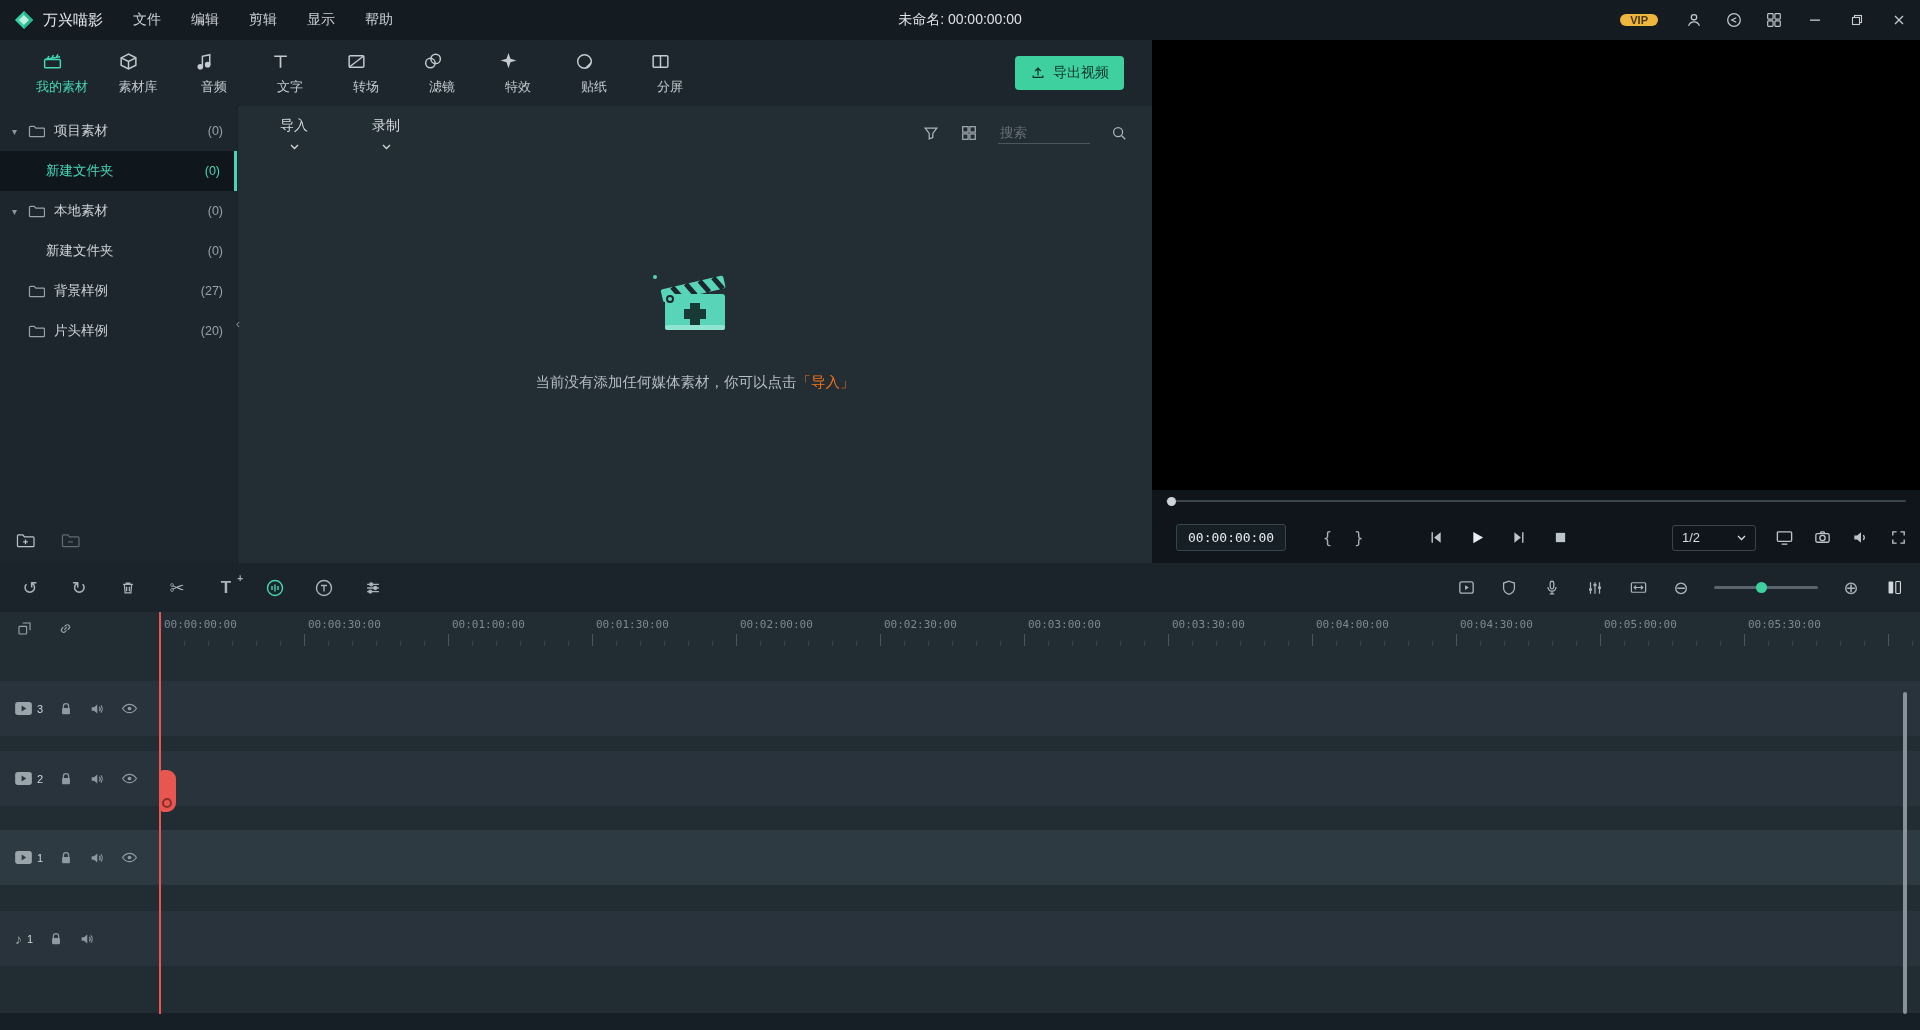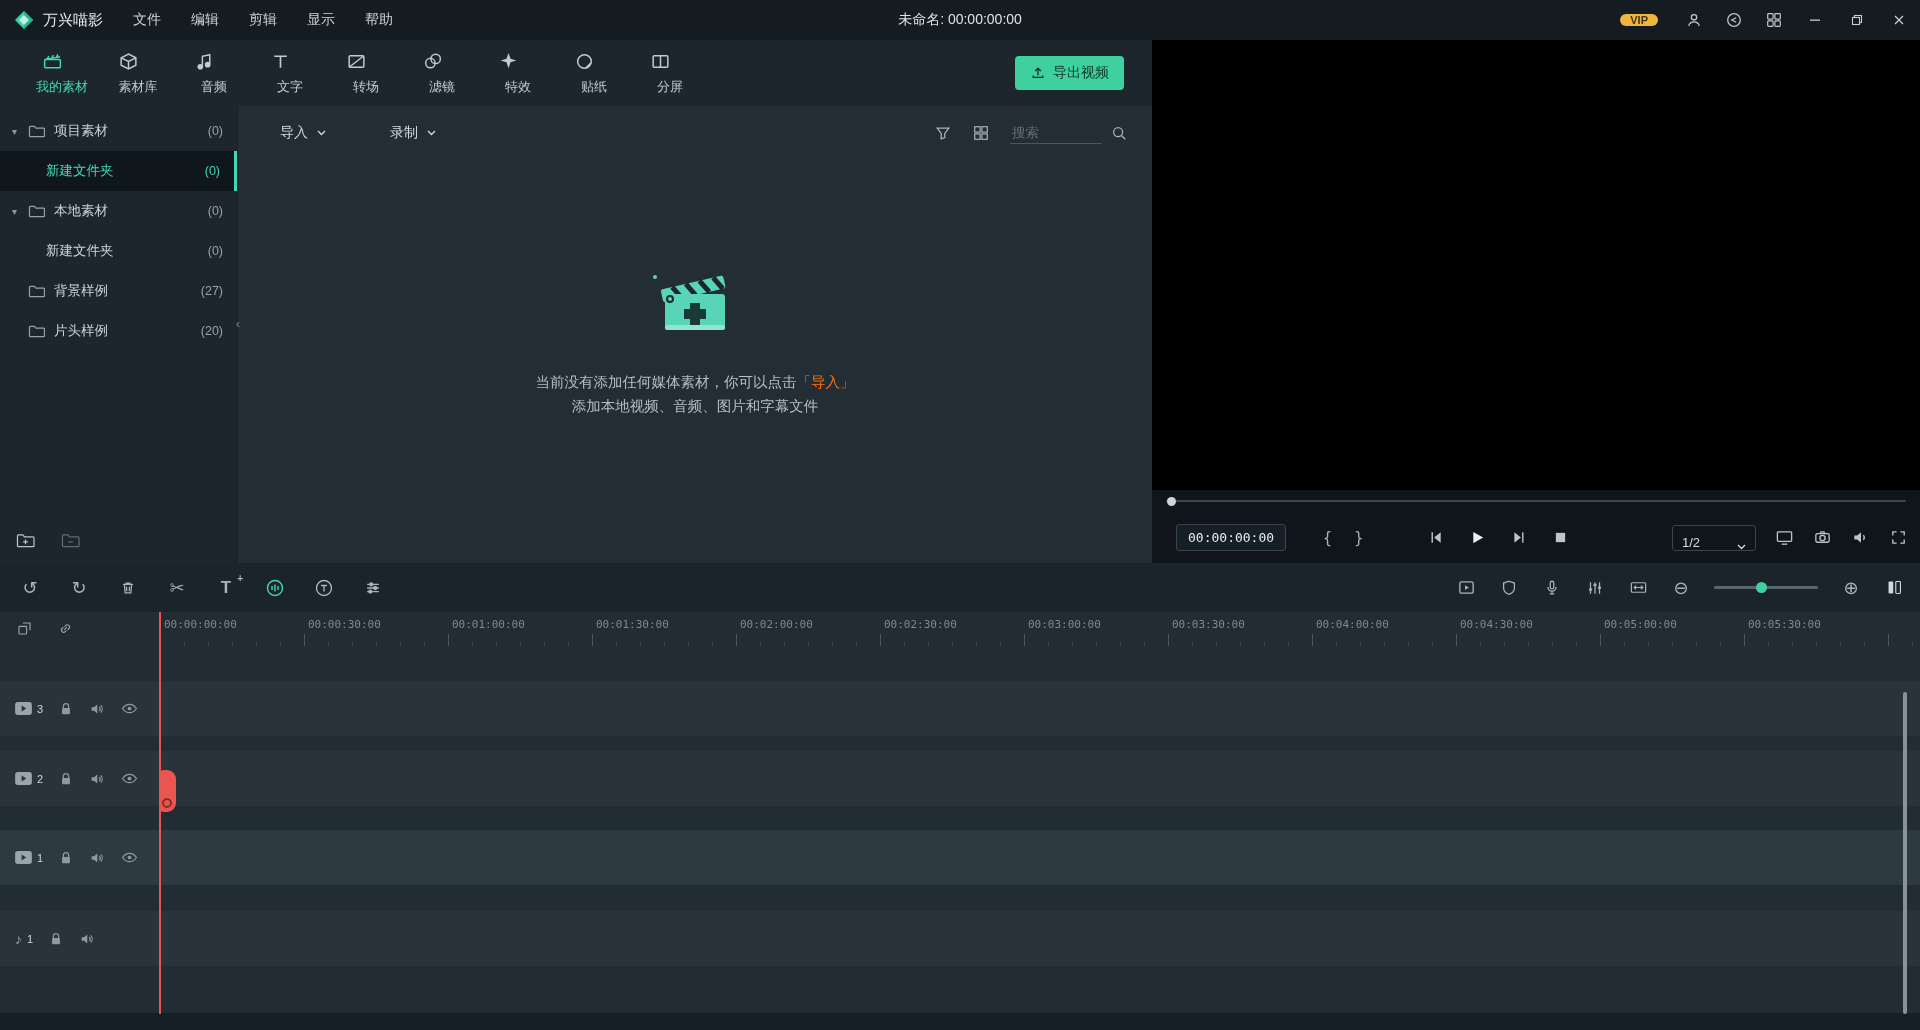--- a/index.html
+++ b/index.html
@@ -36,24 +36,24 @@
   .sd-folder{margin-right:9px;color:#98a2a9;}
   .sd-count{margin-left:auto;font-size:12.5px;color:#98a2a9;}
   .sd-bottom{position:absolute;left:16px;bottom:14px;display:flex;gap:26px;}
   .sd-bottom .b1{color:#b9c2c8;}
   .sd-bottom .b2{color:#5f6a72;}
   .sd-collapse{position:absolute;right:-3px;top:46%;font-size:13px;color:#79848c;z-index:5;}
 
   
   .media-panel{position:absolute;top:106px;left:238px;width:914px;height:457px;background:#232d34;}
   .mt{display:flex;align-items:center;height:48px;padding:6px 24px 0 42px;}
-  .dd{display:flex;align-items:center;gap:9px;font-size:14px;color:#d4dade;}
+  .dd{display:flex;align-items:center;gap:9px;font-size:14px;color:#d4dade;flex-direction:column;}
   .dd + .dd{margin-left:64px;}
   .mt-right{margin-left:auto;display:flex;align-items:center;gap:20px;color:#aab4ba;}
-  .search{display:flex;align-items:center;gap:8px;}
+  .search{display:flex;align-items:center;gap:20px;}
   .search input{width:92px;background:transparent;border:none;border-bottom:1px solid #4a555d;color:#d2d9dd;font-size:13.5px;font-family:inherit;padding:3px 2px;outline:none;}
   .search input::placeholder{color:#687078;}
   .empty{position:absolute;left:0;right:0;top:146px;text-align:center;}
   .empty svg{margin:0 auto 26px;}
   .empty p{font-size:14.5px;color:#b6bec5;line-height:24px;}
   .empty .link{color:#f97316;}
 
   
   .preview{position:absolute;top:40px;left:1152px;width:768px;height:523px;background:#0f151a;}
   .video{position:absolute;top:0;left:0;right:0;height:450px;background:#000;}
@@ -62,21 +62,21 @@
   .seek-knob{position:absolute;left:15px;top:7px;width:9px;height:9px;border-radius:50%;background:#cdd4d9;z-index:2;}
   .pv-controls{position:absolute;top:472px;left:0;right:0;height:51px;}
   .pv-left{position:absolute;left:24px;top:0;height:100%;display:flex;align-items:center;}
   .timecode{height:27px;display:flex;align-items:center;padding:0 11px;border:1px solid #3a444c;border-radius:3px;background:#161f26;font-family:"DejaVu Sans Mono",monospace;font-size:13px;color:#e6ecef;}
   .brace{font-size:15px;color:#a9b3ba;font-family:"DejaVu Sans Mono",monospace;}
   .brace.in{margin-left:37px;}
   .brace.out{margin-left:22px;}
   .transport{position:absolute;left:276px;top:0;height:100%;display:flex;align-items:center;gap:27px;color:#bcc5cb;}
   .transport .play{color:#e8eef2;}
   .pv-right{position:absolute;right:12px;top:0;height:100%;display:flex;align-items:center;gap:19px;color:#bcc5cb;}
-  .quality{width:84px;height:26px;display:flex;align-items:flex-end;justify-content:space-between;border:1px solid #3a444c;border-radius:3px;padding:0 9px;font-size:13px;color:#d6dcdf;}
+  .quality{width:84px;height:26px;display:flex;align-items:center;justify-content:space-between;border:1px solid #3a444c;border-radius:3px;padding:0 9px;font-size:13px;color:#d6dcdf;}
 
   
   .edit-toolbar{position:absolute;top:563px;left:0;right:0;height:49px;background:#1b242a;display:flex;align-items:center;justify-content:space-between;padding:0 16px 0 20px;}
   .et-left{display:flex;align-items:center;gap:29px;}
   .et-right{display:flex;align-items:center;gap:23px;}
   .et-ic{color:#a9b3ba;display:flex;align-items:center;justify-content:center;min-width:20px;}
   .glyph{font-size:18px;line-height:1;font-family:"DejaVu Sans",sans-serif;}
   .teal{color:#45d6b5;}
   .ttool{position:relative;}
   .ttool i{font-style:normal;font-size:17px;font-weight:bold;}
@@ -379,21 +379,20 @@
             <path d="M28 30l7 13M42 30l7 13M56 30l7 13M70 30l7 13" stroke="#1d262c" stroke-width="5"></path>
           </g>
           <rect x="20" y="42" width="60" height="36" rx="3" fill="#58d5b8"></rect>
           <circle cx="25" cy="47" r="3" fill="none" stroke="#1d262c" stroke-width="2"></circle>
           <rect x="45" y="51" width="10" height="22" fill="#173b34"></rect>
           <rect x="39" y="57" width="22" height="10" fill="#173b34"></rect>
           <rect x="20" y="73" width="60" height="5" rx="2.5" fill="#8fe5cf"></rect>
         </svg>
       </span>
       <p class="l1"><span>当前没有添加任何媒体素材，你可以点击</span><span class="link">「导入」</span></p>
-      <p class="l2">添加本地视频、音频、图片和字幕文件</p>
     </div>
   </section>
 
   <section class="preview">
     <div class="video"></div>
     <div class="seek">
       <span class="seek-knob"></span>
       <div class="seek-line"></div>
     </div>
     <div class="pv-controls">

